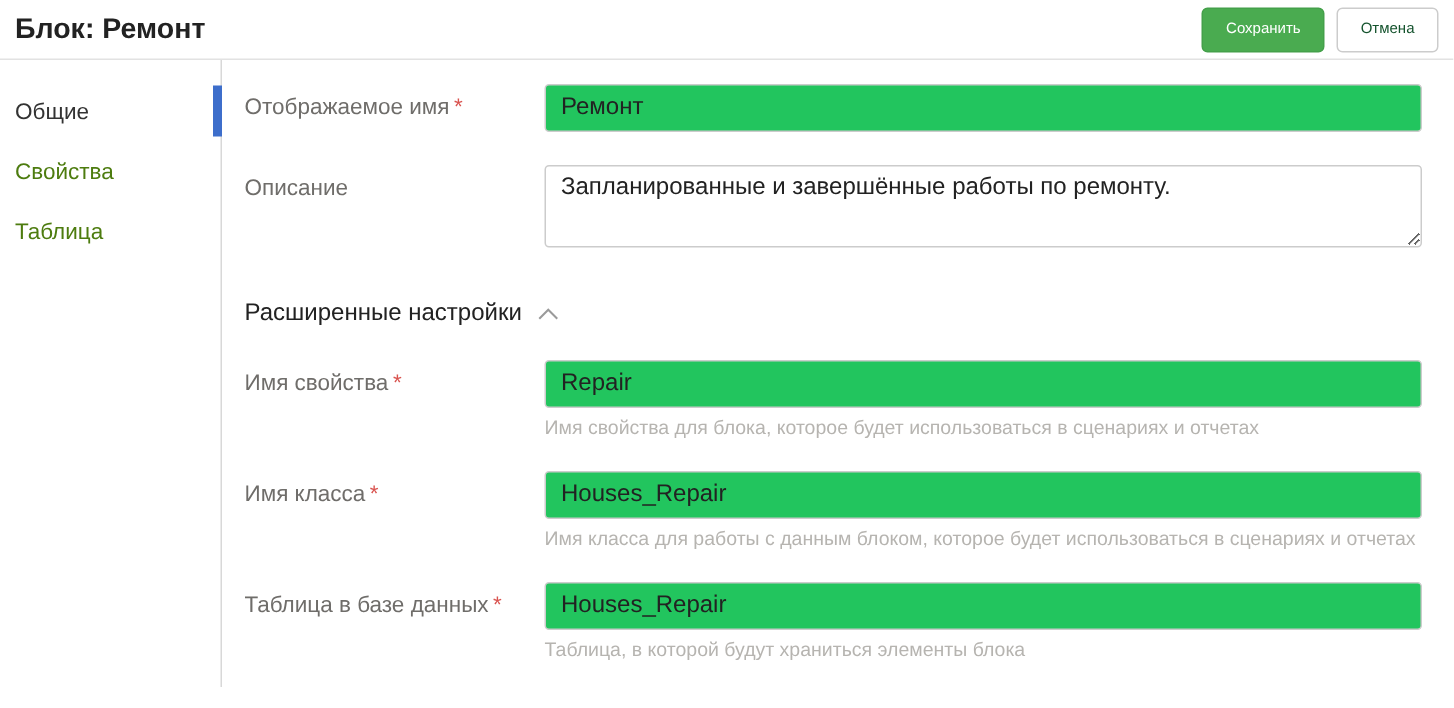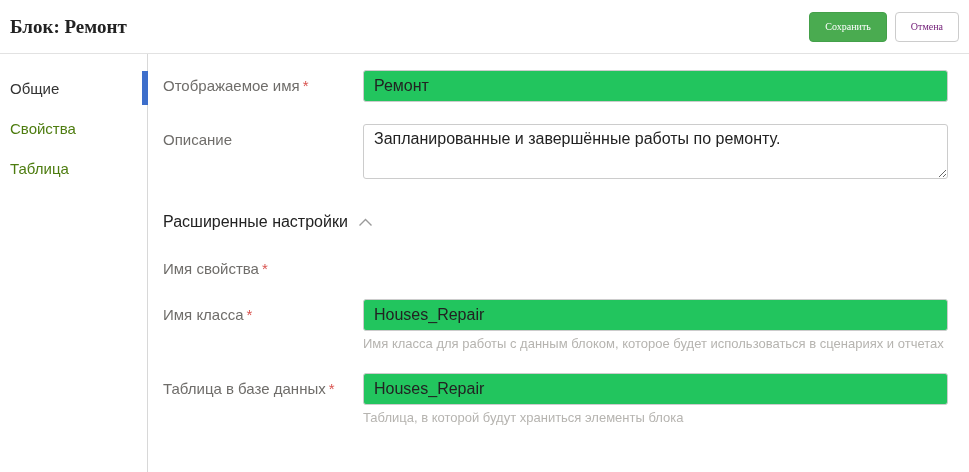--- a/index.html
+++ b/index.html
@@ -4,31 +4,31 @@
 <style>
   * { margin:0; padding:0; box-sizing:border-box; }
   html,body { background:#fff; }
   body {
     width:969px; height:472px; overflow:hidden;
     font-family:"Liberation Sans","DejaVu Sans",sans-serif;
     color:#333;
   }
   
   .header {
-    height:54px; display:flex; align-items:center; justify-content:space-between;
-    padding:0 10px 0 10px; border-bottom:1px solid #e2e2e2;font-family:Liberation Serif, serif;
+    height:40px; display:flex; align-items:center; justify-content:space-between;
+    padding:0 10px 0 10px; border-bottom:1px solid #e2e2e2;
   }
   .page-title { font-size:19px; font-weight:bold; color:#222; }
   .header-actions { display:flex; gap:8px; align-items:center; }
   .btn {
     font-family:inherit; font-size:10px; line-height:1;
     padding:9px 15px; border-radius:4px; cursor:pointer;
   }
   .btn-save { background:#4aab50; border:1px solid #44a04a; color:#fff; }
-  .btn-cancel { background:#fff; border:1px solid #ccc; color:#701a75; }
+  .btn-cancel { background:#fff; border:1px solid #ccc; color:#14532d; }
 
   
   .page-body { display:flex; height:418px; }
   .sidebar {
     width:148px; flex-shrink:0; border-right:1px solid #d8d8d8;
     padding-top:24px;
   }
   .sidebar-item {
     position:relative; font-size:15px; padding:0 10px; height:20px;
     margin-bottom:20px; display:flex; align-items:center; cursor:pointer;
@@ -122,20 +122,24 @@
             <polyline points="1.5,7.5 7.5,1.5 13.5,7.5" fill="none" stroke="#9a9a9a" stroke-width="1.4"></polyline>
           </svg>
         </span>
       </div>
     </div>
 
     <div class="form-row">
       <div class="form-label">
         <span>Имя свойства</span><span class="req">*</span>
       </div>
+      <div class="field">
+        <input class="text-input" type="text" value="Repair" style="">
+        <div class="hint">Имя свойства для блока, которое будет использоваться в сценариях и отчетах</div>
+      </div>
     </div>
 
     <div class="form-row">
       <div class="form-label">
         <span>Имя класса</span><span class="req">*</span>
       </div>
       <div class="field">
         <input class="text-input" type="text" value="Houses_Repair" style="">
         <div class="hint">Имя класса для работы с данным блоком, которое будет использоваться в сценариях и отчетах</div>
       </div>

